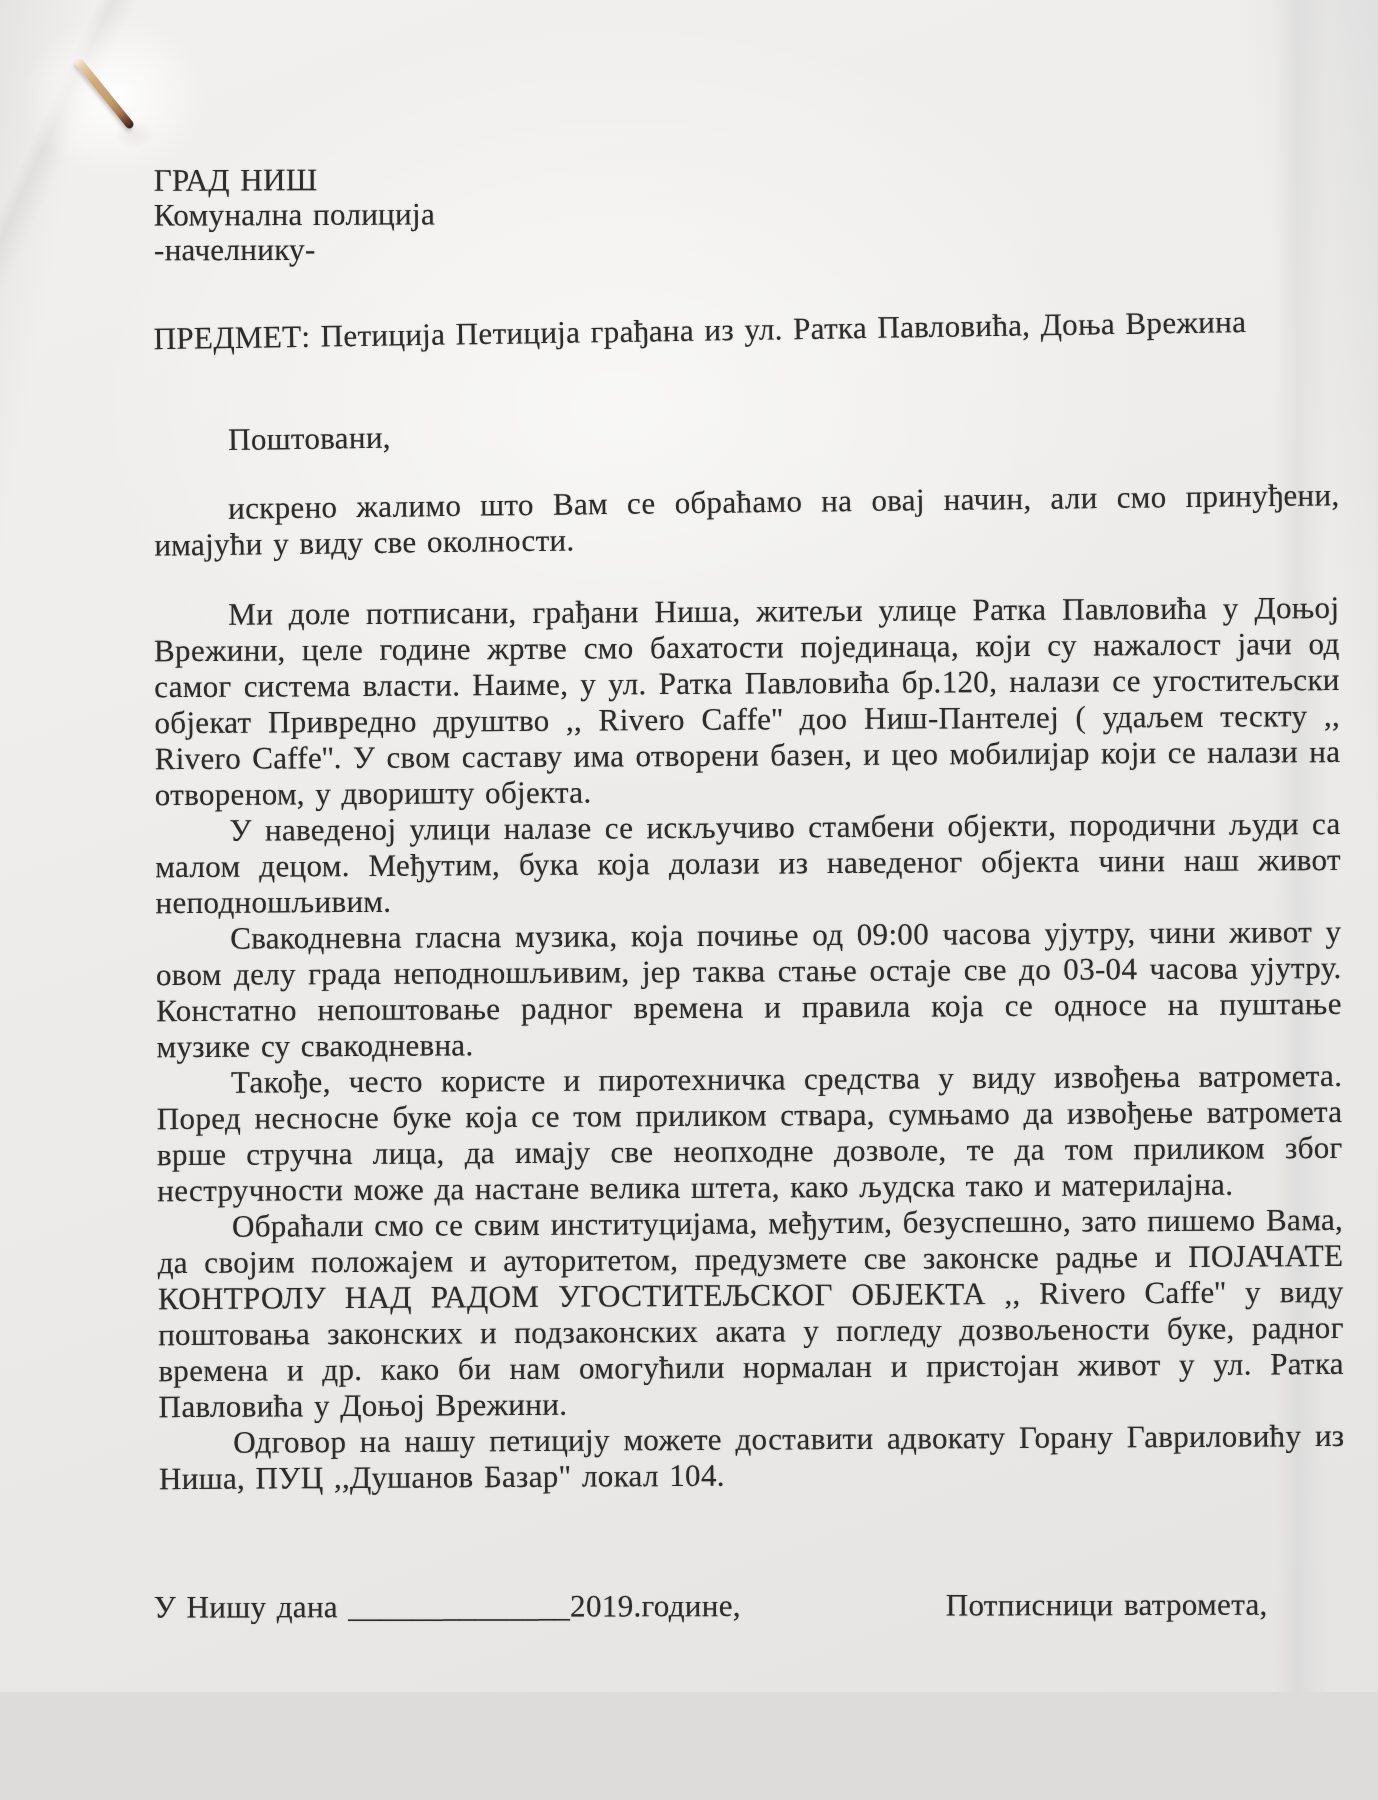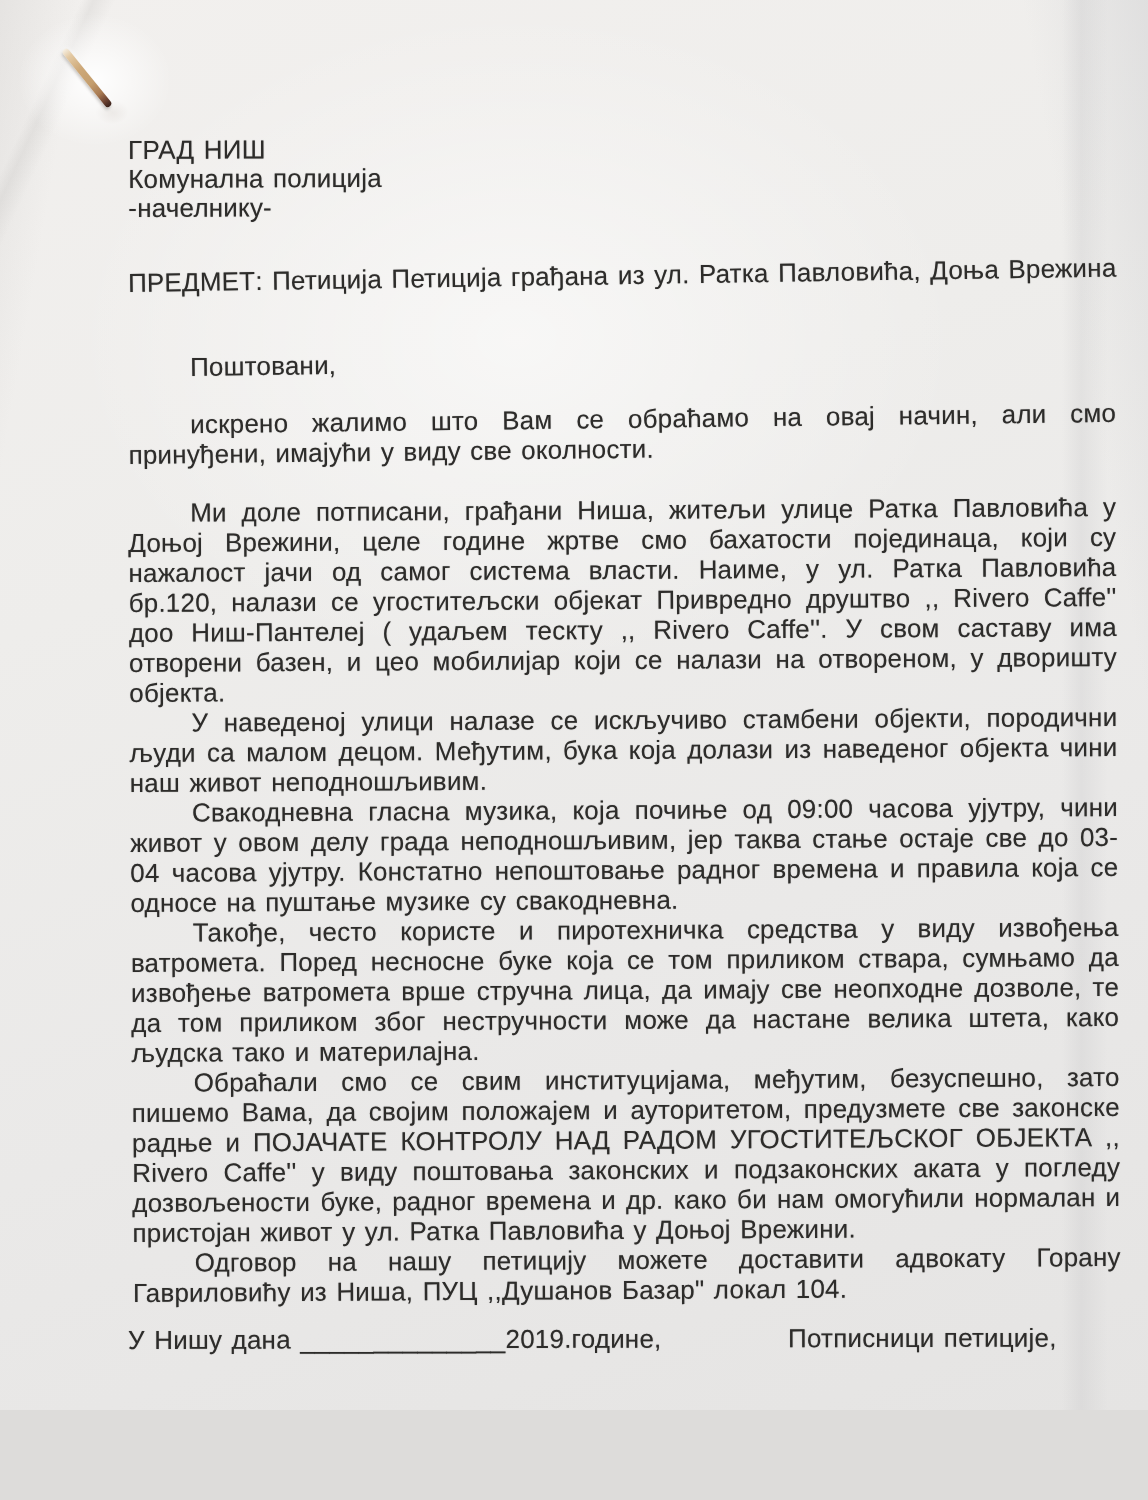--- a/index.html
+++ b/index.html
@@ -26,20 +26,21 @@
       
       linear-gradient(115deg, rgba(255,255,255,0) 4.5%, rgba(186,184,182,0.22) 5.2%, rgba(255,255,255,0) 6.4%),
       
       linear-gradient(90deg, rgba(255,255,255,0) 92.5%, rgba(183,183,186,0.20) 94.2%, rgba(255,255,255,0) 96.5%),
       
       linear-gradient(100deg, rgba(206,204,202,0.35) 0%, rgba(255,255,255,0) 6%),
       
       linear-gradient(260deg, rgba(200,201,204,0.40) 0%, rgba(255,255,255,0) 9%),
       
       linear-gradient(160deg, #f2f0ee 0%, #eeedeb 35%, #eae9e8 65%, #e5e4e3 100%);
+    font-family: Liberation Serif, serif;
   }
 
   
   .pin {
     position: absolute;
     left: 64px;
     top: 46px;
     width: 73px;
     height: 7px;
     border-radius: 4px;
@@ -144,17 +145,17 @@
       <p class="para">Ми доле потписани, грађани Ниша, житељи улице Ратка Павловића у Доњој Врежини, целе године жртве смо бахатости појединаца, који су нажалост јачи од самог система власти. Наиме, у ул. Ратка Павловића бр.120, налази се угоститељски објекат Привредно друштво ,, Rivero Caffe'' доо Ниш-Пантелеј ( удаљем тескту ,, Rivero Caffe''. У свом саставу има отворени базен, и цео мобилијар који се налази на отвореном, у дворишту објекта.</p>
       <p class="para">У наведеној улици налазе се искључиво стамбени објекти, породични људи са малом децом. Међутим, бука која долази из наведеног објекта чини наш живот неподношљивим.</p>
       <p class="para">Свакодневна гласна музика, која почиње од 09:00 часова ујутру, чини живот у овом делу града неподношљивим, јер таква стање остаје све до 03-04 часова ујутру. Констатно непоштовање радног времена и правила која се односе на пуштање музике су свакодневна.</p>
       <p class="para">Такође, често користе и пиротехничка средства у виду извођења ватромета. Поред несносне буке која се том приликом ствара, сумњамо да извођење ватромета врше стручна лица, да имају све неопходне дозволе, те да том приликом због нестручности може да настане велика штета, како људска тако и материлајна.</p>
       <p class="para">Обраћали смо се свим институцијама, међутим, безуспешно, зато пишемо Вама, да својим положајем и ауторитетом, предузмете све законске радње и ПОЈАЧАТЕ КОНТРОЛУ НАД РАДОМ УГОСТИТЕЉСКОГ ОБЈЕКТА ,, Rivero Caffe'' у виду поштовања законских и подзаконских аката у погледу дозвољености буке, радног времена и др. како би нам омогућили нормалан и пристојан живот у ул. Ратка Павловића у Доњој Врежини.</p>
       <p class="para">Одговор на нашу петицију можете доставити адвокату Горану Гавриловићу из Ниша, ПУЦ ,,Душанов Базар" локал 104.</p>
     </div>
 
     <div class="closing">
       <div class="date-line">У Нишу дана ______________2019.године,</div>
-      <div class="signature-line">Потписници петиције,</div>
+      <div class="signature-line">Потписници ватромета,</div>
     </div>
 
   </div>
 </div>
 
 </body></html>

